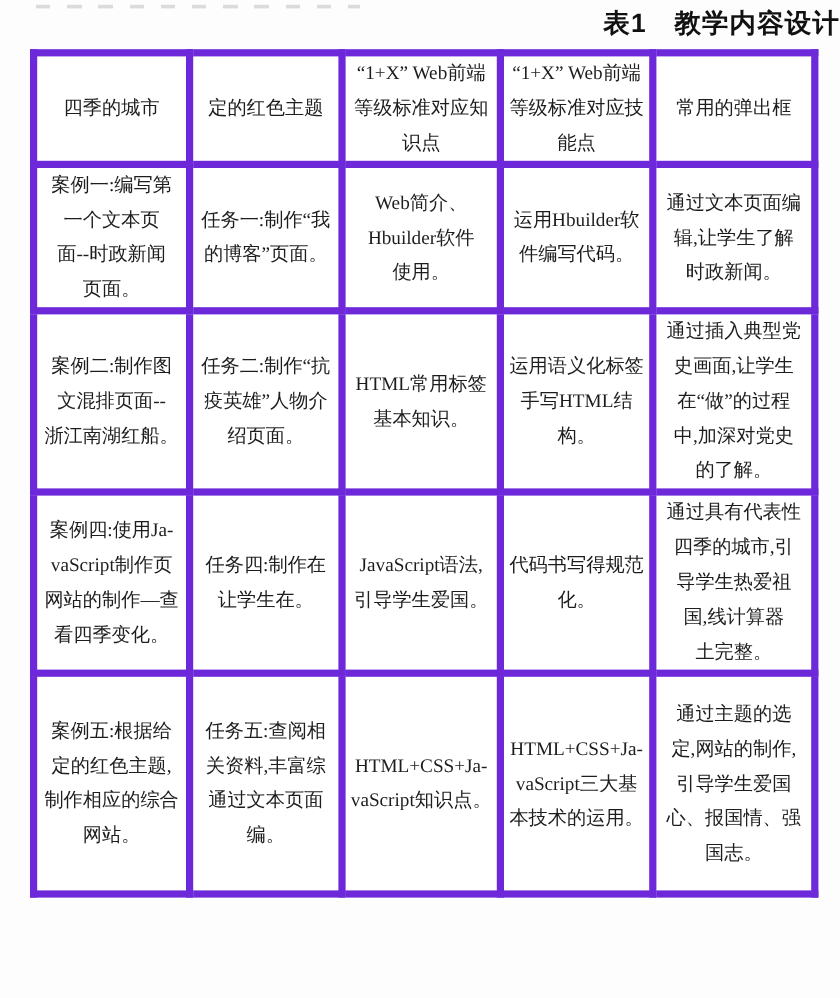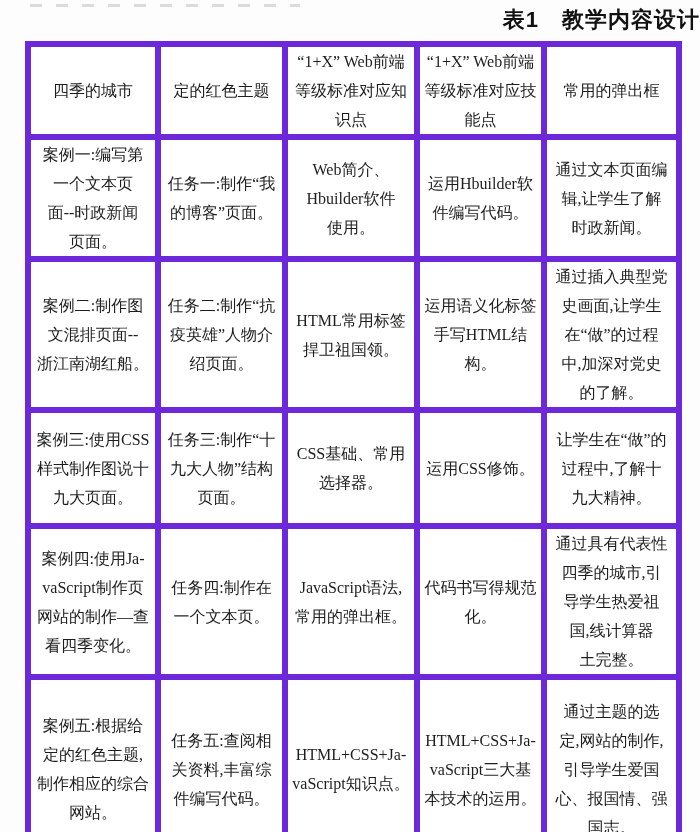--- a/index.html
+++ b/index.html
@@ -118,69 +118,55 @@
 时政新闻。</td>
       </tr>
       <tr class="r1">
         <td>案例二:制作图
 文混排页面--
 浙江南湖红船。</td>
         <td>任务二:制作“抗
 疫英雄”人物介
 绍页面。</td>
         <td>HTML常用标签
-捍卫祖国领。</td>
+基本知识。</td>
         <td>运用语义化标签
 手写HTML结
 构。</td>
         <td>通过插入典型党
 史画面,让学生
 在“做”的过程
 中,加深对党史
 的了解。</td>
       </tr>
-      <tr class="r2">
-        <td>案例三:使用CSS
-样式制作图说十
-九大页面。</td>
-        <td>任务三:制作“十
-九大人物”结构
-页面。</td>
-        <td>CSS基础、常用
-选择器。</td>
-        <td>运用CSS修饰。</td>
-        <td>让学生在“做”的
-过程中,了解十
-九大精神。</td>
-      </tr>
       <tr class="r3">
         <td>案例四:使用Ja-
 vaScript制作页
 网站的制作—查
 看四季变化。</td>
         <td>任务四:制作在
-一个文本页。</td>
+让学生在。</td>
         <td>JavaScript语法,
-常用的弹出框。</td>
+引导学生爱国。</td>
         <td>代码书写得规范
 化。</td>
         <td>通过具有代表性
 四季的城市,引
 导学生热爱祖
 国,线计算器
 土完整。</td>
       </tr>
       <tr class="r4">
         <td>案例五:根据给
 定的红色主题,
 制作相应的综合
 网站。</td>
         <td>任务五:查阅相
 关资料,丰富综
-件编写代码。</td>
+通过文本页面编。</td>
         <td>HTML+CSS+Ja-
 vaScript知识点。</td>
         <td>HTML+CSS+Ja-
 vaScript三大基
 本技术的运用。</td>
         <td>通过主题的选
 定,网站的制作,
 引导学生爱国
 心、报国情、强
 国志。</td>

